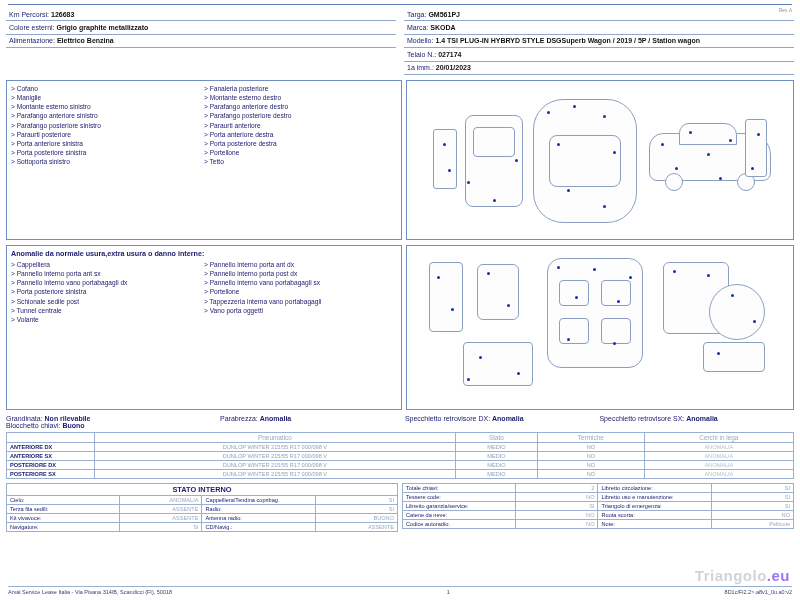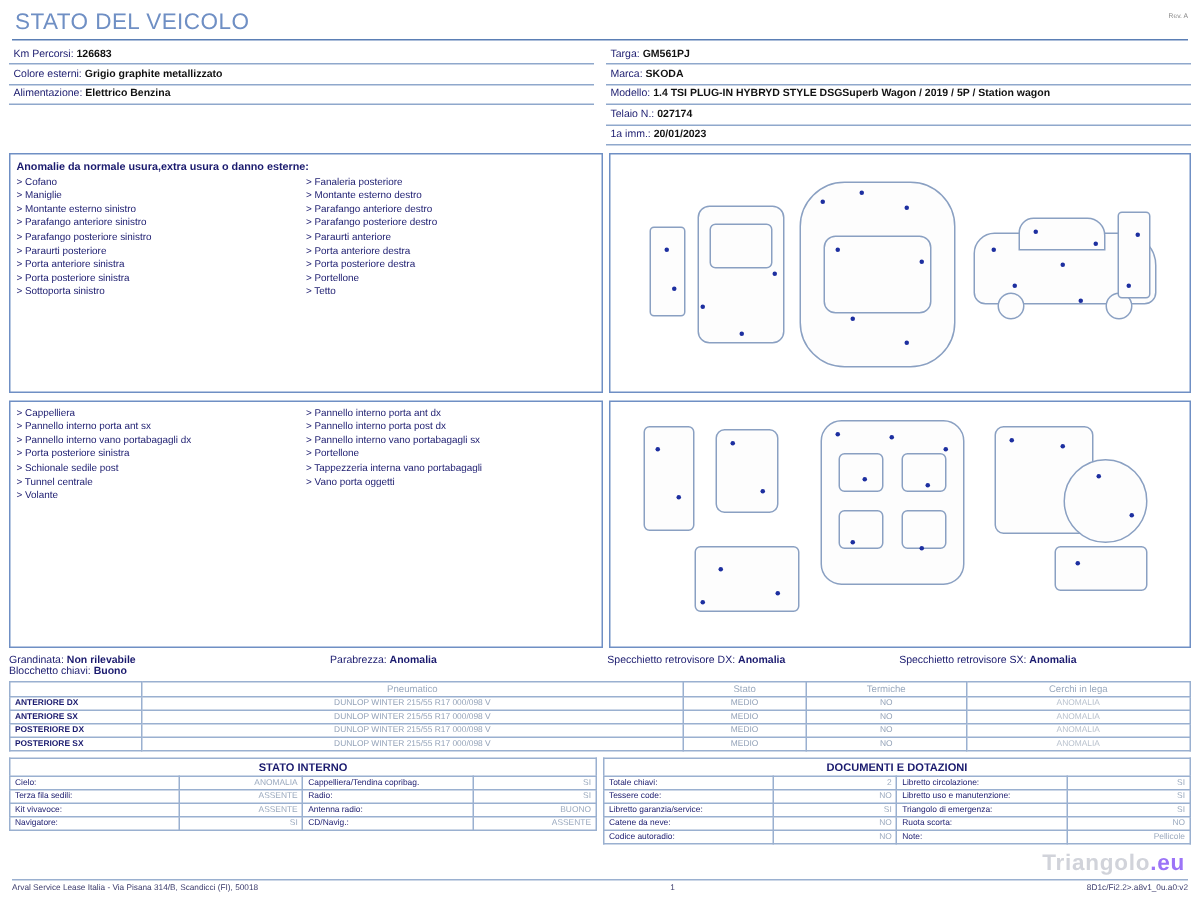--- a/index.html
+++ b/index.html
@@ -110,21 +110,20 @@
     opacity:.85;
   }
   .wm .eu { color:#8b5cf6; }
 </style>
 </head>
 <body>
 
 <div class="page">
 
   <div class="rev">Rev. A</div>
-  <div class="doc-title">STATO DEL VEICOLO</div>
   <div class="title-rule"></div>
 
   <div class="topgrid">
     <div class="topleft">
       <div class="inforow">
         <span class="lbl">Km Percorsi:</span>
         <span class="val">126683</span>
       </div>
       <div class="inforow">
         <span class="lbl">Colore esterni:</span>
@@ -154,21 +153,20 @@
       </div>
       <div class="inforow">
         <span class="lbl">1a imm.:</span>
         <span class="val">20/01/2023</span>
       </div>
     </div>
   </div>
 
   <div class="section">
     <div class="anombox h1box">
-      <h4>Anomalie da normale usura,extra usura o danno esterne:</h4>
       <div class="cols">
         <div class="col">
           <div class="item">&gt; Cofano</div>
           <div class="item">&gt; Maniglie</div>
           <div class="item">&gt; Montante esterno sinistro</div>
           <div class="item">&gt; Parafango anteriore sinistro</div>
           <div class="item">&gt; Parafango posteriore sinistro</div>
           <div class="item">&gt; Paraurti posteriore</div>
           <div class="item">&gt; Porta anteriore sinistra</div>
           <div class="item">&gt; Porta posteriore sinistra</div>
@@ -223,20 +221,21 @@
       <div class="dot" style="left:322px;top:58px;"></div>
       <div class="dot" style="left:344px;top:86px;"></div>
       <div class="dot" style="left:350px;top:52px;"></div>
       <div class="dot" style="left:312px;top:96px;"></div>
       <div class="dot" style="left:268px;top:86px;"></div>
     </div>
   </div>
 
   <div class="section">
     <div class="anombox h2box">
+      <h4>Anomalie da normale usura,extra usura o danno interne:</h4>
       <div class="cols">
         <div class="col">
           <div class="item">&gt; Cappelliera</div>
           <div class="item">&gt; Pannello interno porta ant sx</div>
           <div class="item wrap">&gt; Pannello interno vano portabagagli dx</div>
           <div class="item">&gt; Porta posteriore sinistra</div>
           <div class="item">&gt; Schionale sedile post</div>
           <div class="item">&gt; Tunnel centrale</div>
           <div class="item">&gt; Volante</div>
         </div>
@@ -378,21 +377,20 @@
           <td class="k">Navigatore:</td>
           <td class="v">SI</td>
           <td class="k">CD/Navig.:</td>
           <td class="v">ASSENTE</td>
         </tr>
       </tbody>
         </table>
     </div>
 
     <div class="bt">
-      <div class="cap">DOCUMENTI E DOTAZIONI</div>
       <table>
         <tbody>
             <tr>
           <td class="k">Totale chiavi:</td>
           <td class="v">2</td>
           <td class="k">Libretto circolazione:</td>
           <td class="v">SI</td>
         </tr>
         <tr>
           <td class="k">Tessere code:</td>

